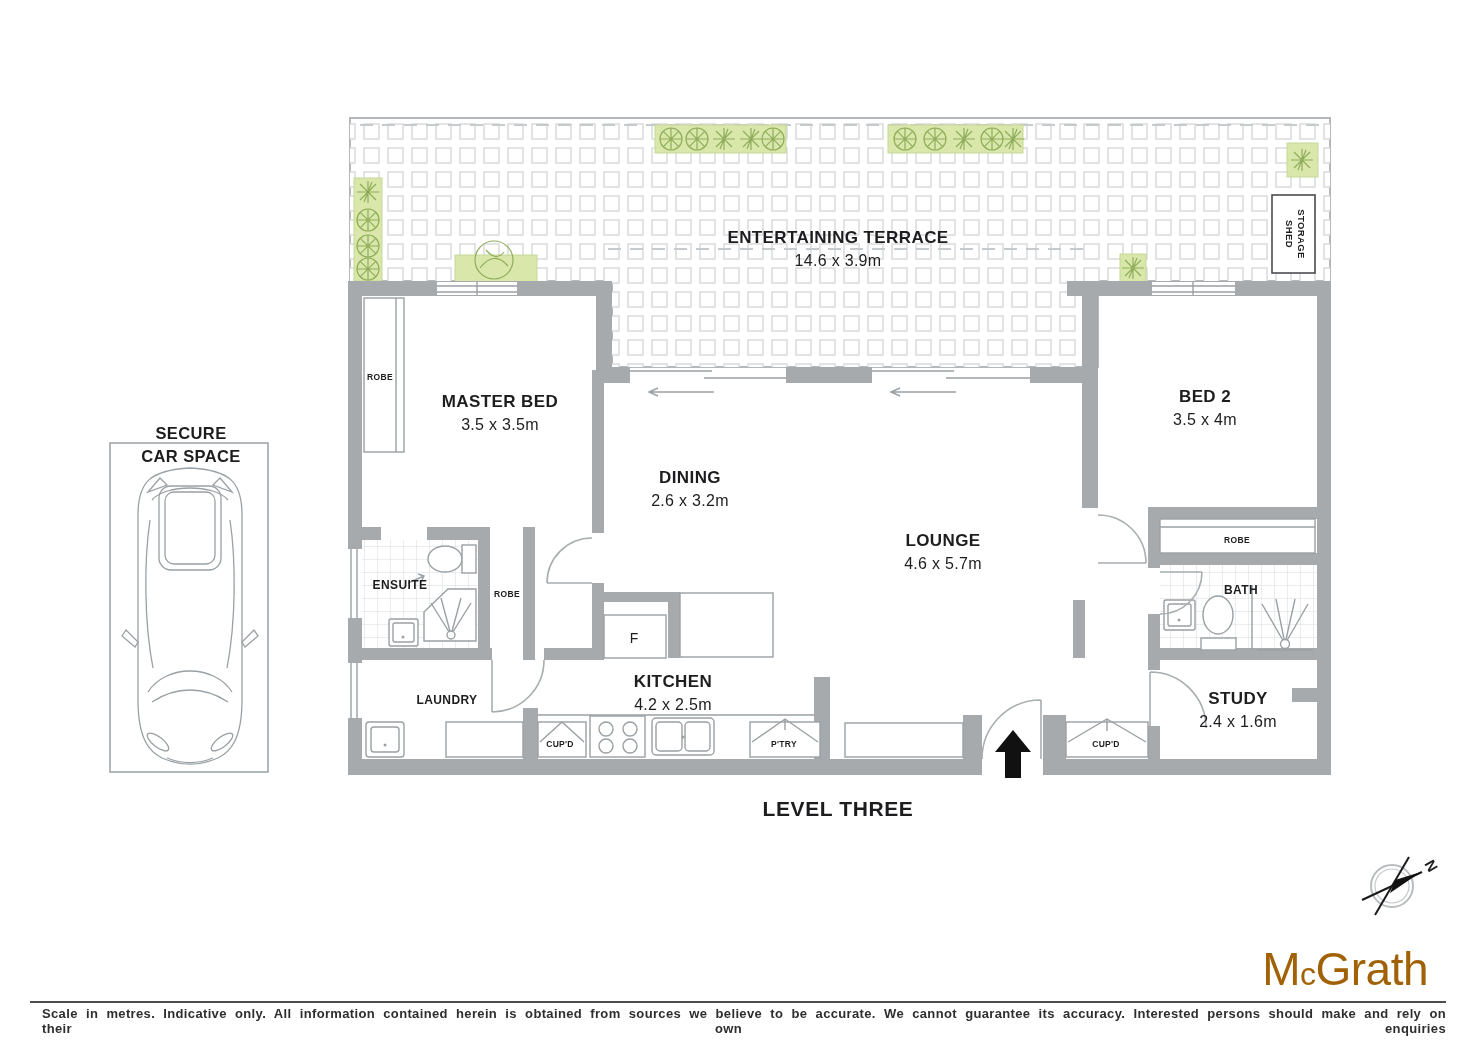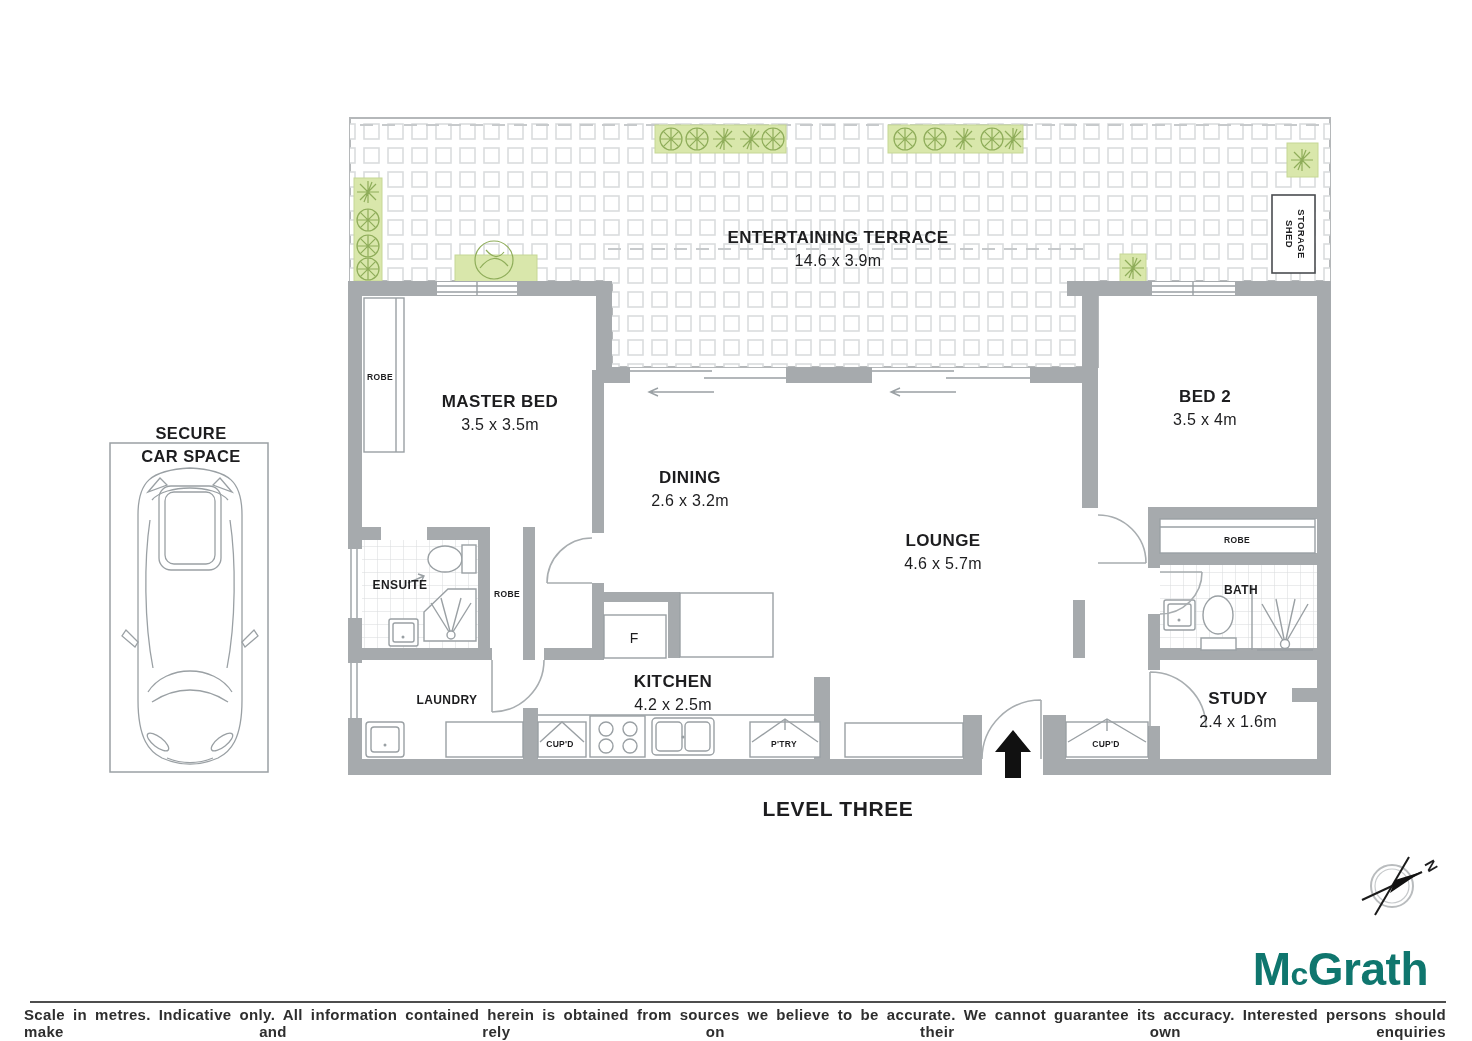--- a/index.html
+++ b/index.html
@@ -19,25 +19,25 @@
   .t-room{font-size:17px;font-weight:600;letter-spacing:.4px;}
   .t-dim{font-size:16px;font-weight:500;letter-spacing:.3px;}
   .t-mid{font-size:12px;font-weight:600;letter-spacing:.4px;}
   .t-sm{font-size:8.5px;font-weight:600;letter-spacing:.3px;}
   .t-f{font-size:14px;font-weight:500;}
   .t-shed{font-size:9.5px;font-weight:600;letter-spacing:.4px;}
   .t-level{font-size:21px;font-weight:600;letter-spacing:.6px;}
   .t-car{font-size:16.5px;font-weight:600;letter-spacing:.4px;}
   .t-n{font-size:15px;font-weight:600;}
   
-  #brand{position:absolute;top:946px;right:44px;font-weight:700;font-size:46px;
-         letter-spacing:-0.5px;color:#0f766e;line-height:1;}
+  #brand{position:absolute;top:946px;right:44px;font-weight:400;font-size:46px;
+         letter-spacing:-0.5px;color:#a16207;line-height:1;}
   #brand .small-c{font-size:32px;}
   #rule{position:absolute;top:1001px;left:30px;right:26px;height:2px;background:#4d4d4d;}
-  #disclaimer{position:absolute;top:1006px;left:24px;right:26px;font-size:15px;
+  #disclaimer{position:absolute;top:1006px;left:42px;right:26px;font-size:13px;
     font-weight:600;color:#2e2e2e;letter-spacing:.35px;word-spacing:3px;
     text-align:justify;text-align-last:justify;}
 </style>
 </head>
 <body>
 
 <svg id="plan-svg" width="1472" height="1041" viewBox="0 0 1472 1041">
   <defs>
     <pattern id="paving" width="24" height="24" patternUnits="userSpaceOnUse">
       <rect x="4" y="4" width="15" height="15" fill="#ffffff" stroke="#dadcde" stroke-width="1.6"></rect>

